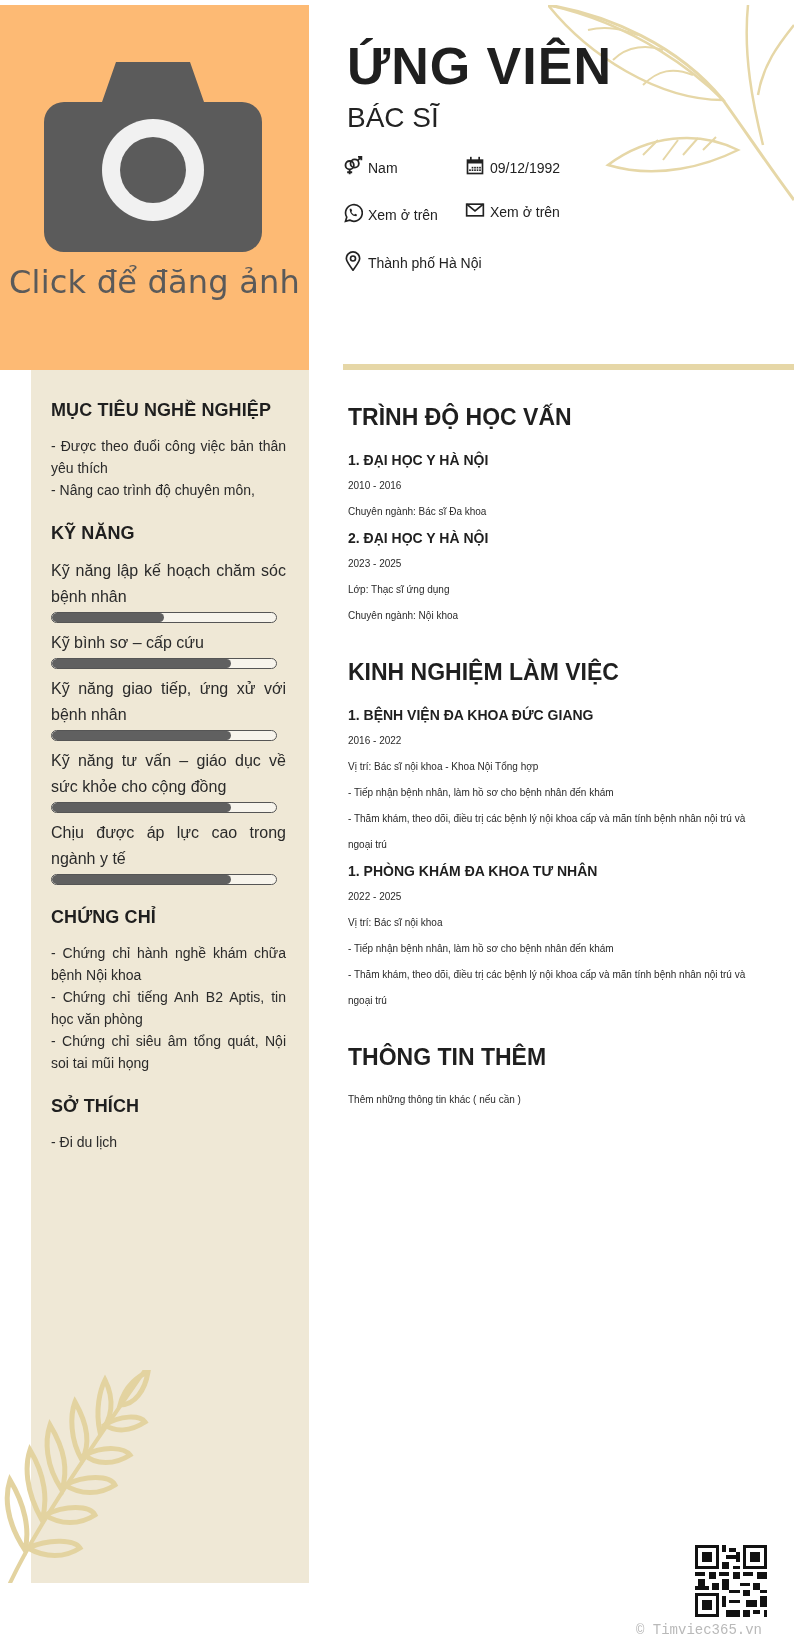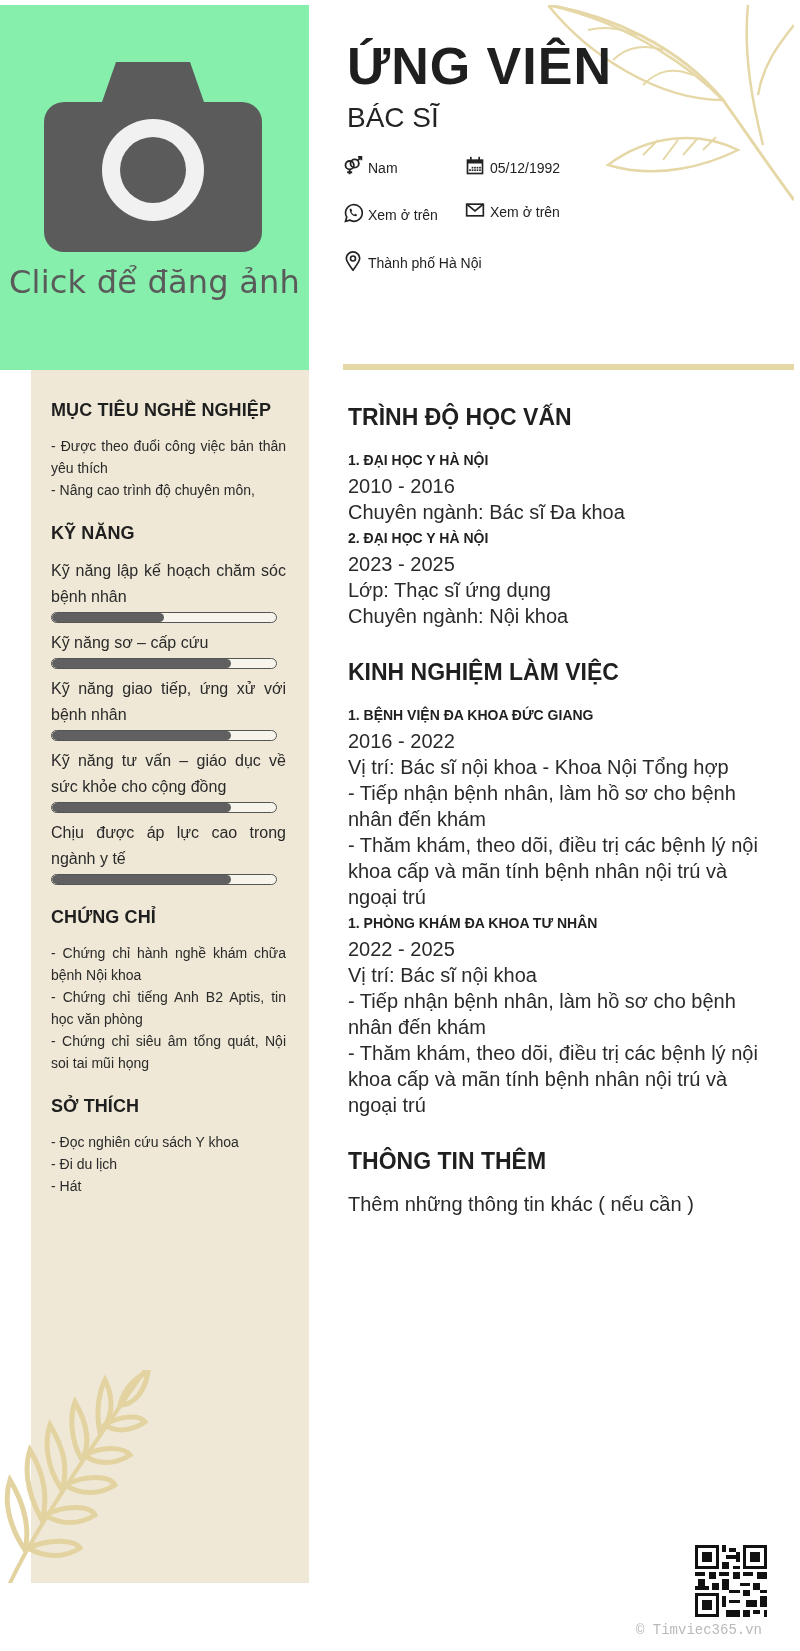--- a/index.html
+++ b/index.html
@@ -2,21 +2,21 @@
 <html><head>
   <meta charset="utf-8">
   <style>
     * { box-sizing: border-box; margin: 0; padding: 0; }
     html, body { width: 800px; height: 1651px; background: #ffffff; overflow: hidden; }
     body { position: relative; font-family: "Liberation Sans", sans-serif; color: #222; }
 
     
     .photo {
       position: absolute; left: 0; top: 5px; width: 309px; height: 365px;
-      background: #86efac; cursor: pointer;
+      background: #fdba74; cursor: pointer;
     }
     .photo svg.cam { position: absolute; left: 44px; top: 55px; width: 218px; height: 192px; }
     .photo .photo-label {
       position: absolute; left: 0; right: 0; top: 258px; text-align: center;
       font-family: "DejaVu Sans", sans-serif; font-size: 32px; color: #5a5a5a; letter-spacing: 0.2px;
     }
 
     
     .left-panel {
       position: absolute; left: 31px; top: 370px; width: 278px; height: 1213px;
@@ -50,21 +50,21 @@
       position: absolute; left: 347px; top: 102px; font-size: 28px; color: #222;
     }
     .info { position: absolute; display: flex; align-items: flex-end; font-size: 14px; color: #222; }
     .info svg { width: 20px; height: 20px; margin-right: 5px; flex: none; }
     .rule { position: absolute; left: 343px; top: 364px; width: 451px; height: 6px; background: #e6d7a7; }
 
     
     .right-content { position: absolute; left: 348px; top: 404px; width: 420px; }
     .sec-title-r { font-size: 23px; font-weight: bold; color: #1f1f1f; margin-bottom: 16px; }
     .item-title { font-size: 14px; font-weight: bold; color: #1f1f1f; line-height: 26px; }
-    .line { font-size: 20px; line-height: 26px; color: #2a2a2a; }
+    .line { font-size: 10px; line-height: 26px; color: #2a2a2a; }
     .r-block { margin-bottom: 30px; }
 
     
     .qr { position: absolute; left: 695px; top: 1545px; width: 72px; height: 72px; }
     .copyright {
       position: absolute; left: 636px; top: 1622px; font-family: "Liberation Mono", monospace;
       font-size: 14px; color: #b9b9b9;
     }
   </style>
 </head>
@@ -127,21 +127,21 @@
         <rect x="11" y="13" width="2" height="2"></rect>
         <rect x="14" y="13" width="2" height="2"></rect>
         <rect x="17" y="13" width="2" height="2"></rect>
         <rect x="5" y="16" width="2" height="2"></rect>
         <rect x="8" y="16" width="2" height="2"></rect>
         <rect x="11" y="16" width="2" height="2"></rect>
         <rect x="14" y="16" width="2" height="2"></rect>
         <rect x="17" y="16" width="2" height="2"></rect>
       </g>
   </svg>
-  <span>05/12/1992</span>
+  <span>09/12/1992</span>
 </div>
 <div class="info" style="left:343px; top:203px;">
   <svg viewBox="0 0 24 24" fill="none" stroke="#222" stroke-width="2">
     <path d="M3 22 L4.5 17 A10 10 0 1 1 8 20.5 Z"></path>
     <path d="M8 7 C8 12 11 16 16 16 L17 14 L14.5 13 L13.5 14 C12 13.5 10.5 12 10 10.5 L11 9.5 L10 7 Z" fill="#222" stroke="none"></path>
   </svg>
   <span>Xem ở trên</span>
 </div>
 <div class="info" style="left:465px; top:200px;">
   <svg viewBox="0 0 24 24" fill="none" stroke="#222" stroke-width="2">
@@ -169,21 +169,21 @@
 
   <div class="block">
     <div class="sec-title-l">KỸ NĂNG</div>
     <div>
       <div class="skill-name">Kỹ năng lập kế hoạch chăm sóc bệnh nhân</div>
       <div class="skill-bar">
           <div class="skill-fill" style="width:50%"></div>
         </div>
     </div>
     <div>
-      <div class="skill-name">Kỹ năng sơ – cấp cứu</div>
+      <div class="skill-name">Kỹ bình sơ – cấp cứu</div>
       <div class="skill-bar">
           <div class="skill-fill" style="width:80%"></div>
         </div>
     </div>
     <div>
       <div class="skill-name">Kỹ năng giao tiếp, ứng xử với bệnh nhân</div>
       <div class="skill-bar">
           <div class="skill-fill" style="width:80%"></div>
         </div>
     </div>
@@ -203,23 +203,21 @@
 
   <div class="block">
     <div class="sec-title-l">CHỨNG CHỈ</div>
     <div class="para">- Chứng chỉ hành nghề khám chữa bệnh Nội khoa</div>
     <div class="para">- Chứng chỉ tiếng Anh B2 Aptis, tin học văn phòng</div>
     <div class="para">- Chứng chỉ siêu âm tổng quát, Nội soi tai mũi họng</div>
   </div>
 
   <div class="block">
     <div class="sec-title-l">SỞ THÍCH</div>
-    <div class="para">- Đọc nghiên cứu sách Y khoa</div>
     <div class="para">- Đi du lịch</div>
-    <div class="para">- Hát</div>
   </div>
 </div>
 
 <div class="right-content">
   <div class="r-block">
     <div class="sec-title-r">TRÌNH ĐỘ HỌC VẤN</div>
     <div>
       <div class="item-title">1. ĐẠI HỌC Y HÀ NỘI</div>
       <div class="line">2010 - 2016</div>
       <div class="line">Chuyên ngành: Bác sĩ Đa khoa</div>

